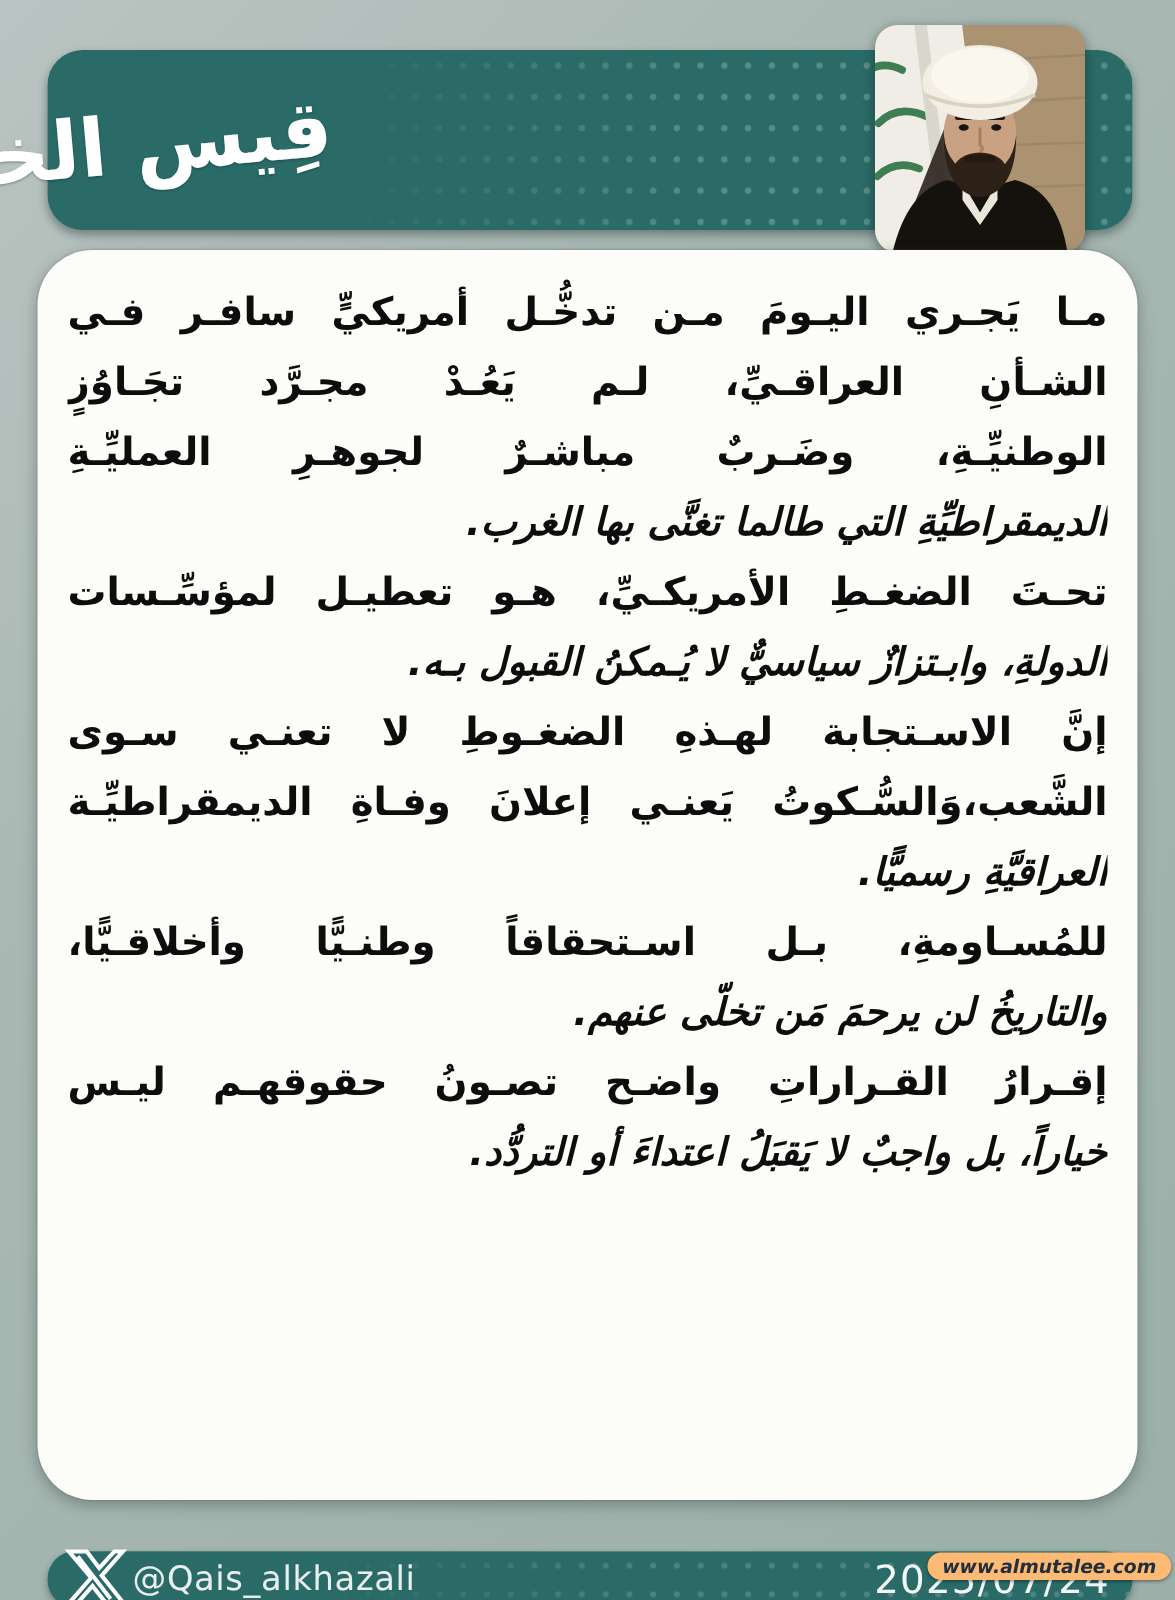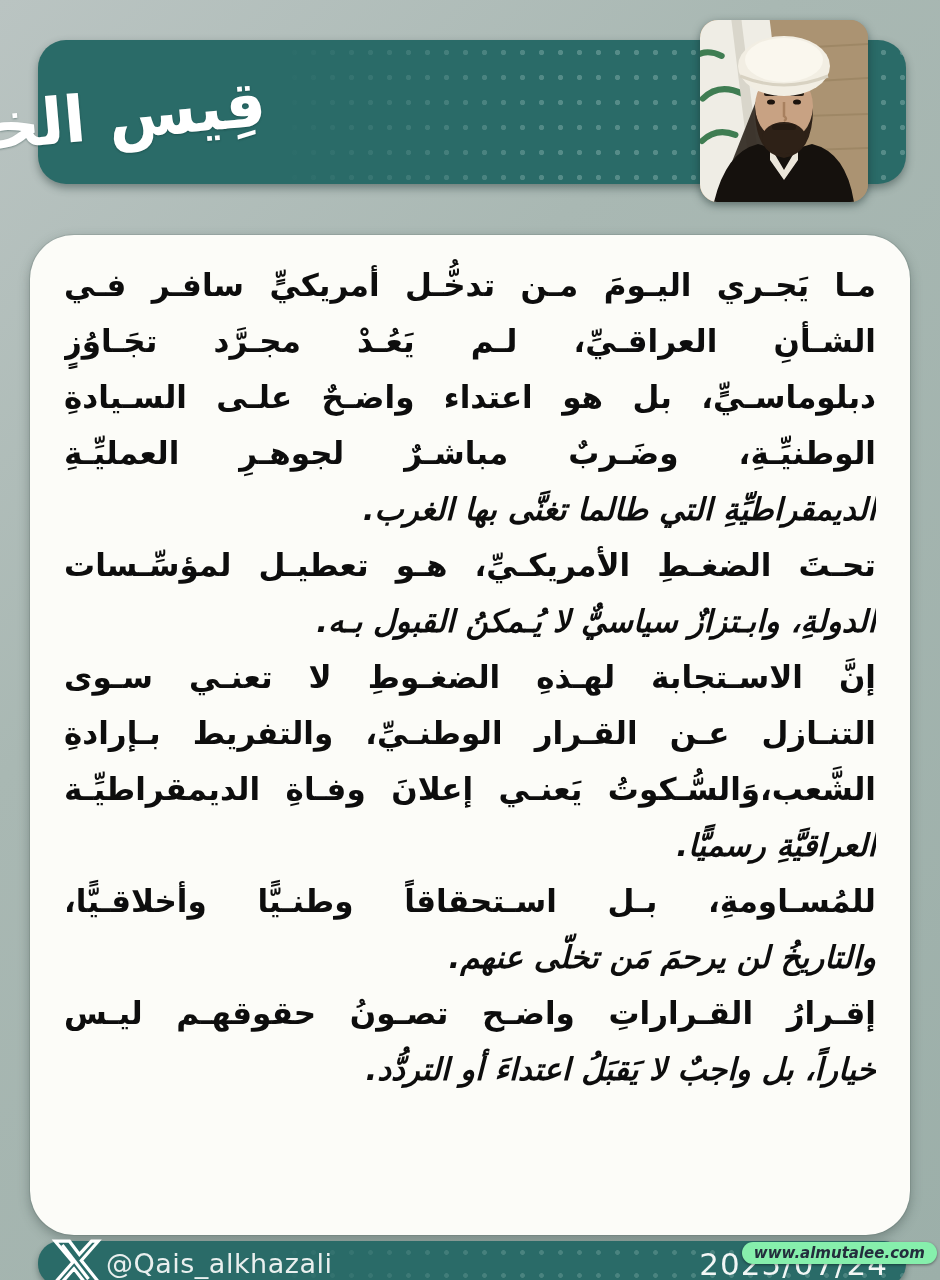--- a/index.html
+++ b/index.html
@@ -33,24 +33,24 @@
   .photo{
     position:absolute;left:700px;top:20px;width:168px;height:182px;
     border-radius:18px;overflow:hidden;
     box-shadow:0 3px 9px rgba(20,40,38,0.5);
     background:#ab9372;
   }
   .photo svg{display:block;}
 
   
   .card{
-    position:absolute;left:30px;top:235px;width:880px;height:1000px;
+    position:absolute;left:30px;top:200px;width:880px;height:1000px;
     border-radius:44px;background:#fcfcf8;
     box-shadow:0 0 0 1px rgba(70,85,82,.15), 0 4px 12px rgba(50,65,62,.4);
-    box-sizing:border-box;padding:22px 34px;
+    box-sizing:border-box;padding:22px 24px;
   }
   .tline{
     direction:rtl;color:#0d0d0d;font-weight:bold;
     font-size:31px;line-height:56px;
     text-align:justify;text-align-last:justify;
     white-space:normal;overflow:hidden;
   }
   .tline.end{text-align-last:right;font-style:italic;}
 
   
@@ -66,21 +66,21 @@
     display:flex;align-items:center;color:#eef4f2;
   }
   .xlogo{margin-left:10px;flex:0 0 auto;height:52px;width:58px;margin-top:-4px;}
   .handle{font-size:27px;letter-spacing:.5px;margin-right:8px;color:#e9efee;}
   .date{
     position:absolute;right:18px;top:50%;transform:translateY(-50%);
     font-size:31px;color:#f2f6f5;direction:ltr;letter-spacing:1px;
   }
   .watermark{
     position:absolute;right:3px;top:1242px;z-index:9;
-    background:#86efac;color:#232e3c;
+    background:#fdba74;color:#232e3c;
     font-size:15px;font-weight:bold;font-style:italic;
     padding:2px 12px;border-radius:11px;direction:ltr;
     box-shadow:0 1px 3px rgba(0,0,0,.45);
   }
 </style>
 </head>
 <body>
 
 <div class="banner">
   <div class="calligraphy">قِيس الخزعلي</div>
@@ -132,31 +132,29 @@
     <ellipse cx="84" cy="46" rx="46" ry="30" fill="#f2eee3"></ellipse>
     <ellipse cx="84" cy="40" rx="39" ry="22" fill="#faf7ee"></ellipse>
     <path d="M40 56 q 44 18 88 0" stroke="#d8d2c2" stroke-width="3" fill="none"></path>
   </svg>
 </div>
 
 <div class="card">
   <div>
     <div class="tline">مـا يَجـري اليـومَ مـن تدخُّـل أمريكيٍّ سافـر فـي</div>
     <div class="tline">الشـأنِ العراقـيِّ، لـم يَعُـدْ مجـرَّد تجَـاوُزٍ</div>
-    <div class="tline">دبلوماسـيٍّ، بل هو اعتداء واضـحٌ علـى السـيادةِ</div>
     <div class="tline">الوطنيِّـةِ، وضَـربٌ مباشـرٌ لجوهـرِ العمليِّـةِ</div>
     <div class="tline end">الديمقراطيِّةِ التي طالما تغنَّى بها الغرب.</div>
   </div>
   <div>
     <div class="tline">تحـتَ الضغـطِ الأمريكـيِّ، هـو تعطيـل لمؤسِّـسات</div>
     <div class="tline end">الدولةِ، وابـتزازٌ سياسيٌّ لا يُـمكنُ القبول بـه.</div>
   </div>
   <div>
     <div class="tline">إنَّ الاسـتجابة لهـذهِ الضغـوطِ لا تعنـي سـوى</div>
-    <div class="tline">التنـازل عـن القـرار الوطنـيِّ، والتفريط بـإرادةِ</div>
     <div class="tline">الشَّعب،وَالسُّـكوتُ يَعنـي إعلانَ وفـاةِ الديمقراطيِّـة</div>
     <div class="tline end">العراقيَّةِ رسميًّا.</div>
   </div>
   <div>
     <div class="tline">للمُسـاومةِ، بـل اسـتحقاقاً وطنـيًّا وأخلاقـيًّا،</div>
     <div class="tline end">والتاريخُ لن يرحمَ مَن تخلّى عنهم.</div>
   </div>
   <div>
     <div class="tline">إقـرارُ القـراراتِ واضـح تصـونُ حقوقهـم ليـس</div>
     <div class="tline end">خياراً، بل واجبٌ لا يَقبَلُ اعتداءَ أو التردُّد.</div>

